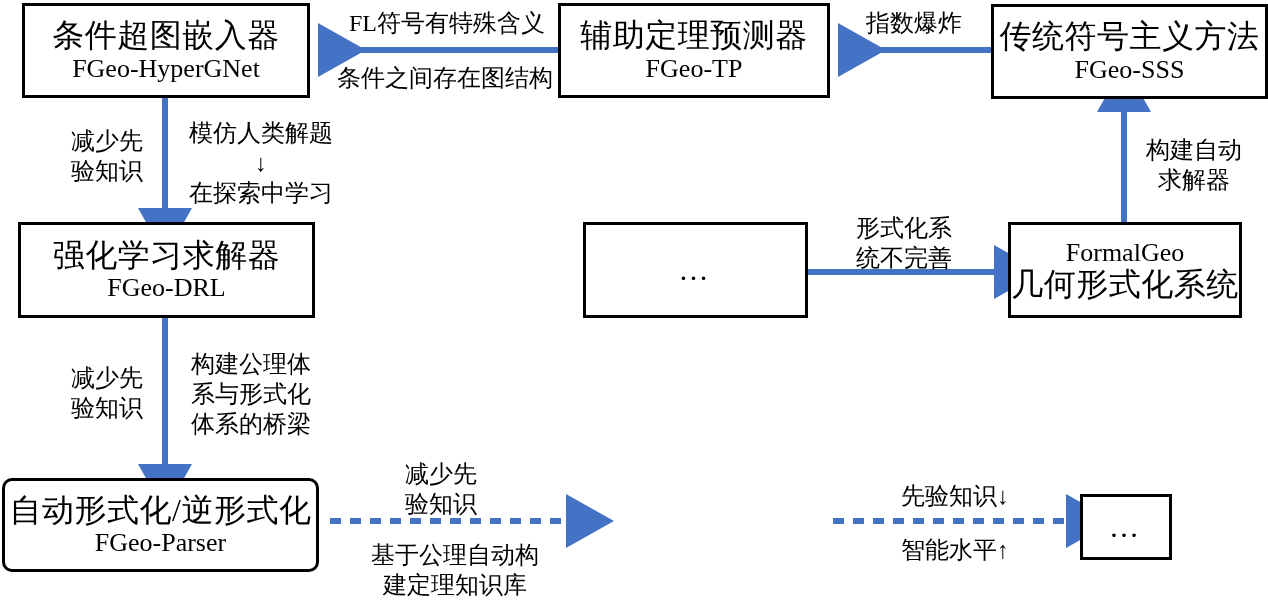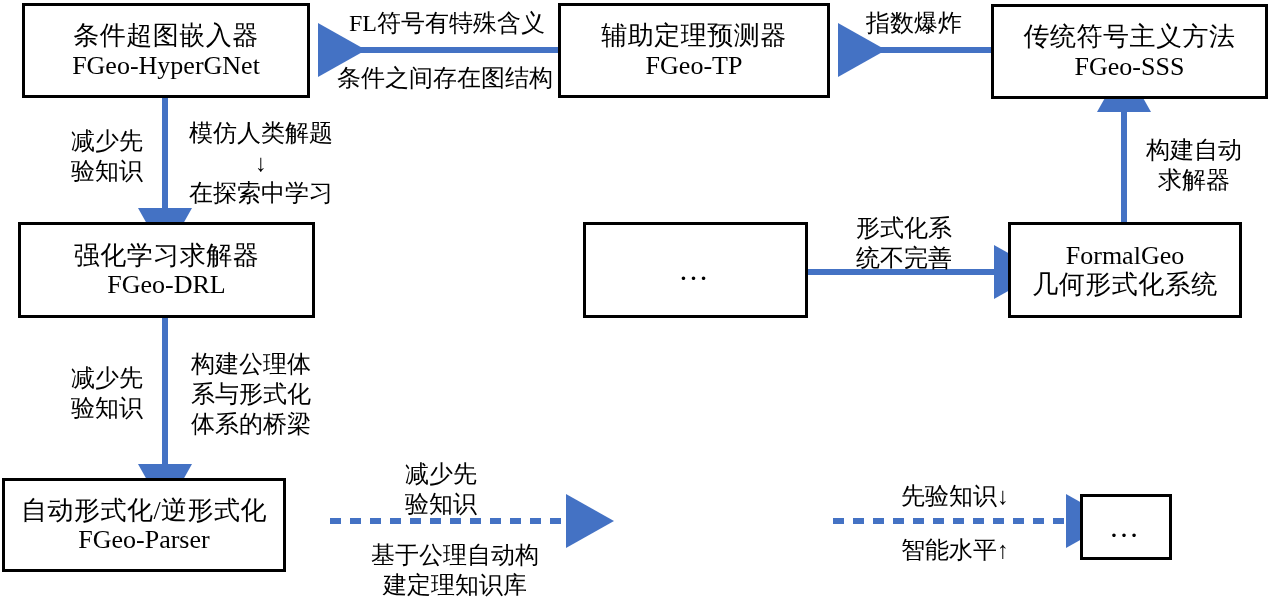--- a/index.html
+++ b/index.html
@@ -26,21 +26,21 @@
     justify-content: center;
     text-align: center;
     color: #000000;
     line-height: 1.12;
   }
   .node .ln {
     display: block;
     white-space: nowrap;
   }
   .node .ln.cn {
-    font-size: 26px;
+    font-size: 32px;
     letter-spacing: 0.5px;
   }
   .node .ln.en {
     font-size: 26px;
   }
   .node .ln.dots {
     font-size: 30px;
     letter-spacing: 4px;
   }
   .label {
@@ -121,21 +121,21 @@
 
   <div class="node" style="left:583px; top:222px; width:225px; height:96px;">
     <span class="ln dots">…</span>
   </div>
 
   <div class="node" style="left:1008px; top:222px; width:234px; height:96px;">
     <span class="ln en">FormalGeo</span>
     <span class="ln cn">几何形式化系统</span>
   </div>
 
-  <div class="node" style="left:2px; top:478px; width:284px; height:94px;">
+  <div class="node" style="left:2px; top:478px; width:317px; height:94px;border-radius:10px;">
     <span class="ln cn">自动形式化/逆形式化</span>
     <span class="ln en">FGeo-Parser</span>
   </div>
 
 
   <div class="node" style="left:1080px; top:494px; width:92px; height:66px;">
     <span class="ln dots">…</span>
   </div>
 
   <div class="label" style="left:340px; top:8px; width:214px;">

